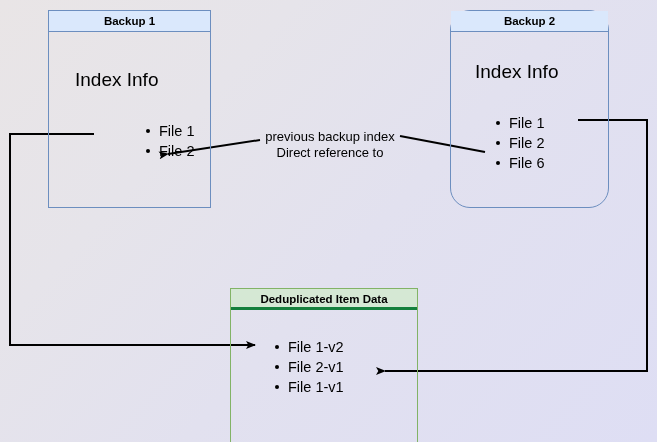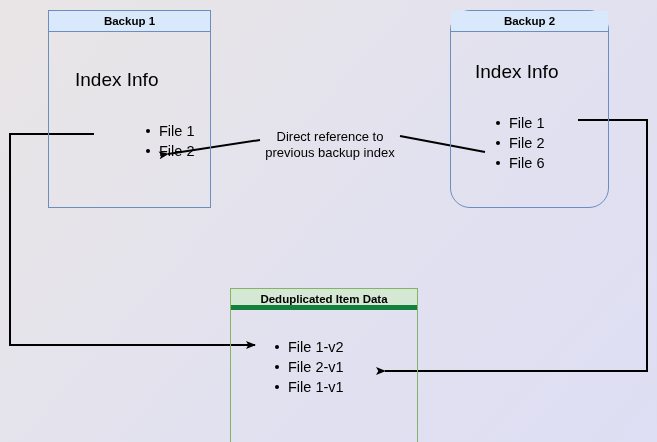--- a/index.html
+++ b/index.html
@@ -50,21 +50,21 @@
     font-size: 11.5px;
     font-weight: bold;
     color: #000000;
   }
   .node-header.blue {
     background: #dae8fc;
     border-bottom: 1px solid #6c8ebf;
   }
   .node-header.green {
     background: #d5e8d4;
-    border-bottom: 5px solid #15803d;
+    border-bottom: 3px solid #15803d;
   }
   .node-title {
     position: absolute;
     font-size: 19px;
     color: #000000;
     white-space: nowrap;
   }
   .bullet-list {
     position: absolute;
     margin: 0;
@@ -143,17 +143,17 @@
   <div class="node-box green" style="left:230px; top:280px; width:188px; height:158px;">
     <div class="node-header green">Deduplicated Item Data</div>
     <ul class="bullet-list" style="left:43px; top:48px;">
       <li>File 1-v2</li>
       <li>File 2-v1</li>
       <li>File 1-v1</li>
     </ul>
   </div>
 
   <div class="edge-label" style="left:245px; top:121px; width:170px;">
+    <div>previous backup index</div>
     <div>Direct reference to</div>
-    <div>previous backup index</div>
   </div>
 
 </div>
 
 </body></html>

